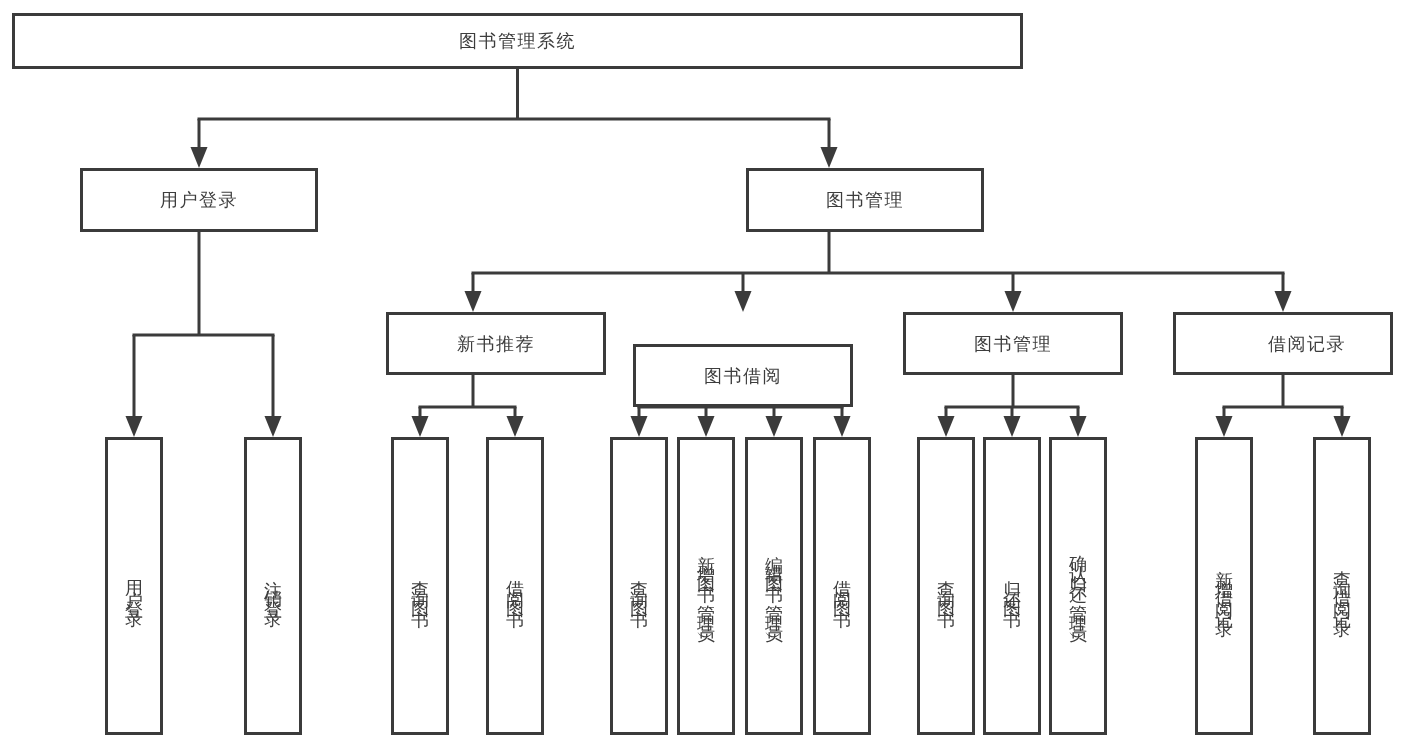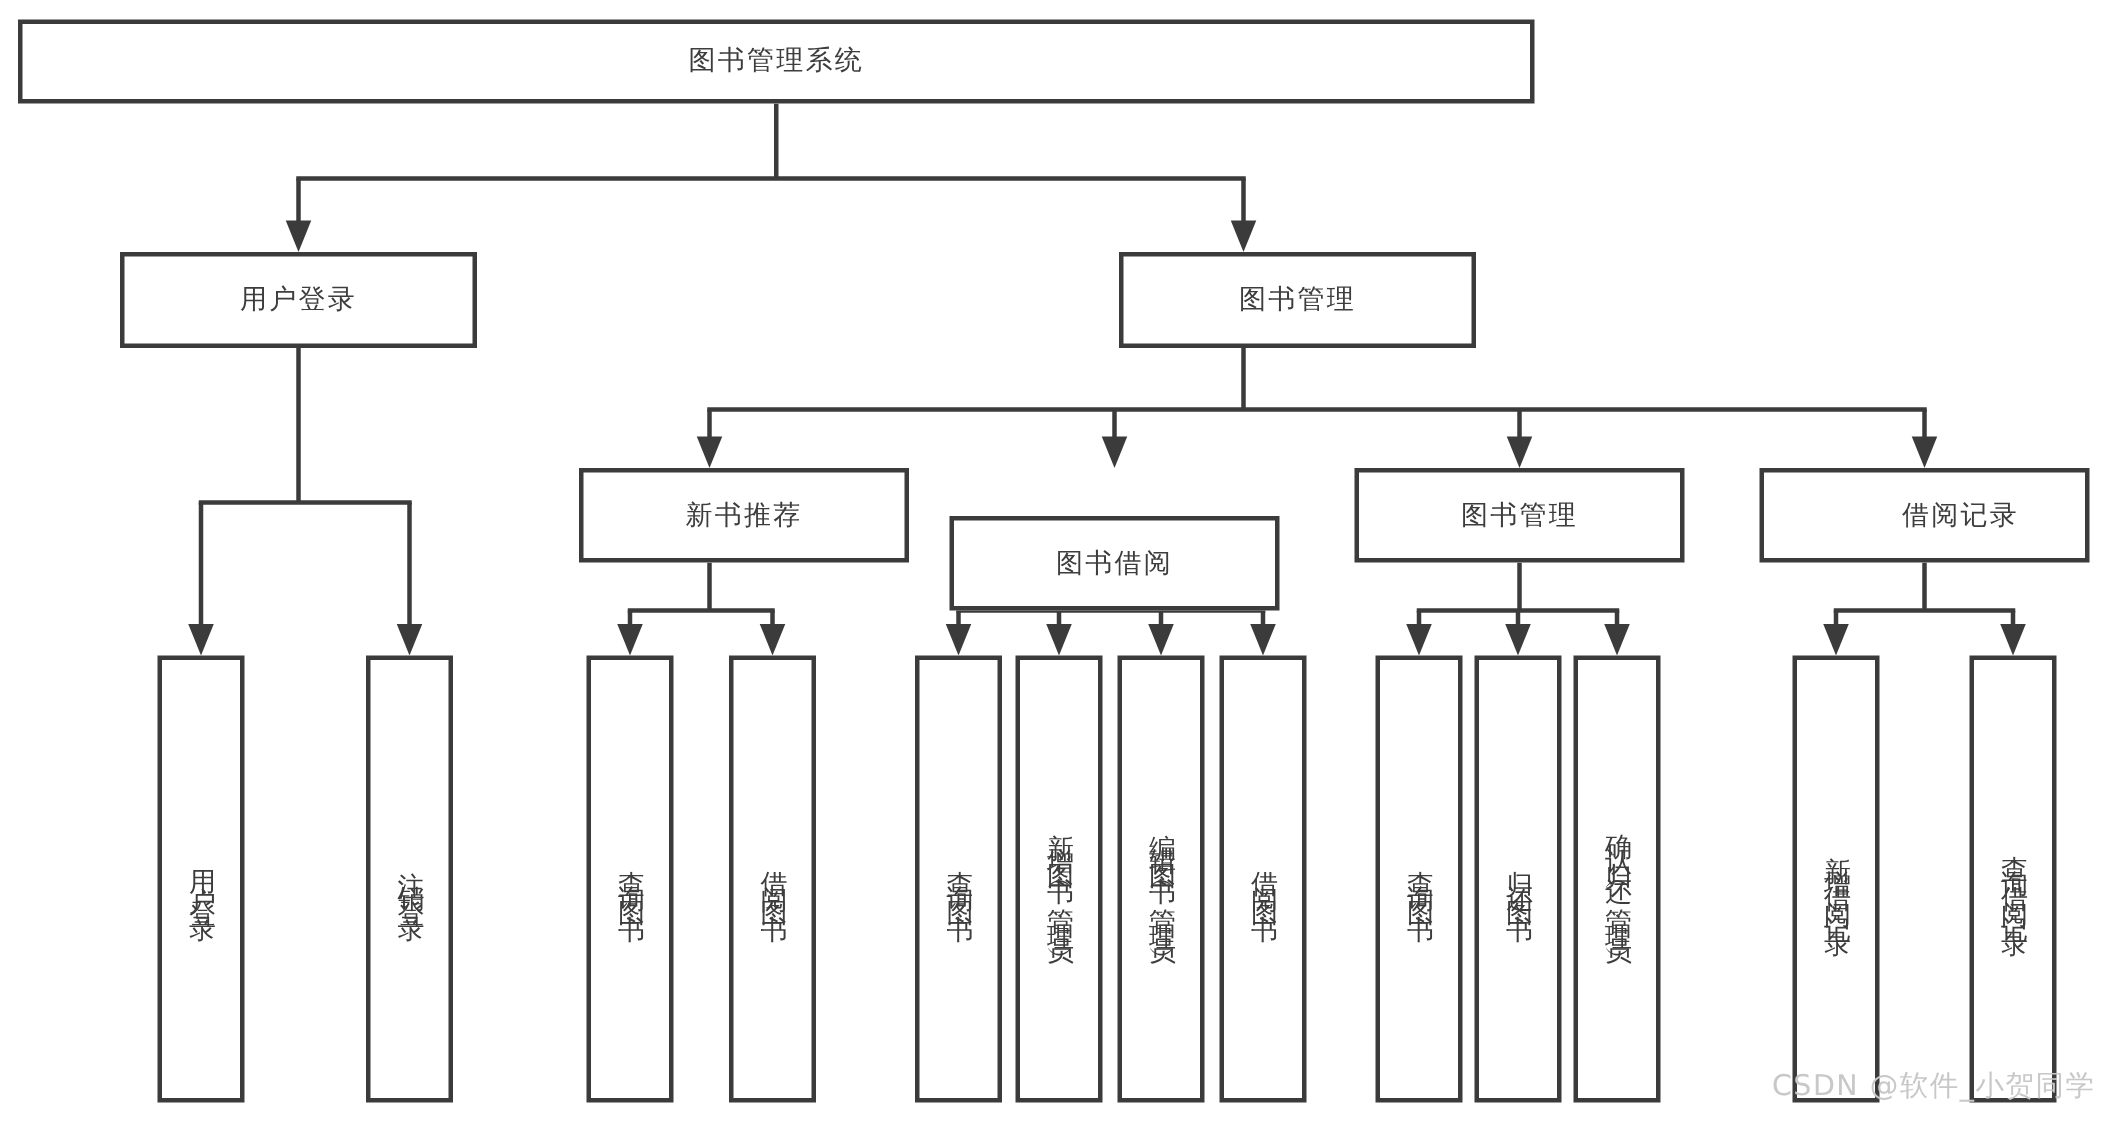--- a/index.html
+++ b/index.html
@@ -114,14 +114,13 @@
   <div class="node lf lf-5">查询图书</div>
   <div class="node lf lf-6">新增图书（管理员）</div>
   <div class="node lf lf-7">编辑图书（管理员）</div>
   <div class="node lf lf-8">借阅图书</div>
   <div class="node lf lf-9">查询图书</div>
   <div class="node lf lf-10">归还图书</div>
   <div class="node lf lf-11">确认归还（管理员）</div>
   <div class="node lf lf-12">新增借阅记录</div>
   <div class="node lf lf-13">查询借阅记录</div>
 
-  <div class="watermark">CSDN @软件_小贺同学</div>
 </div>
 
 </body></html>

